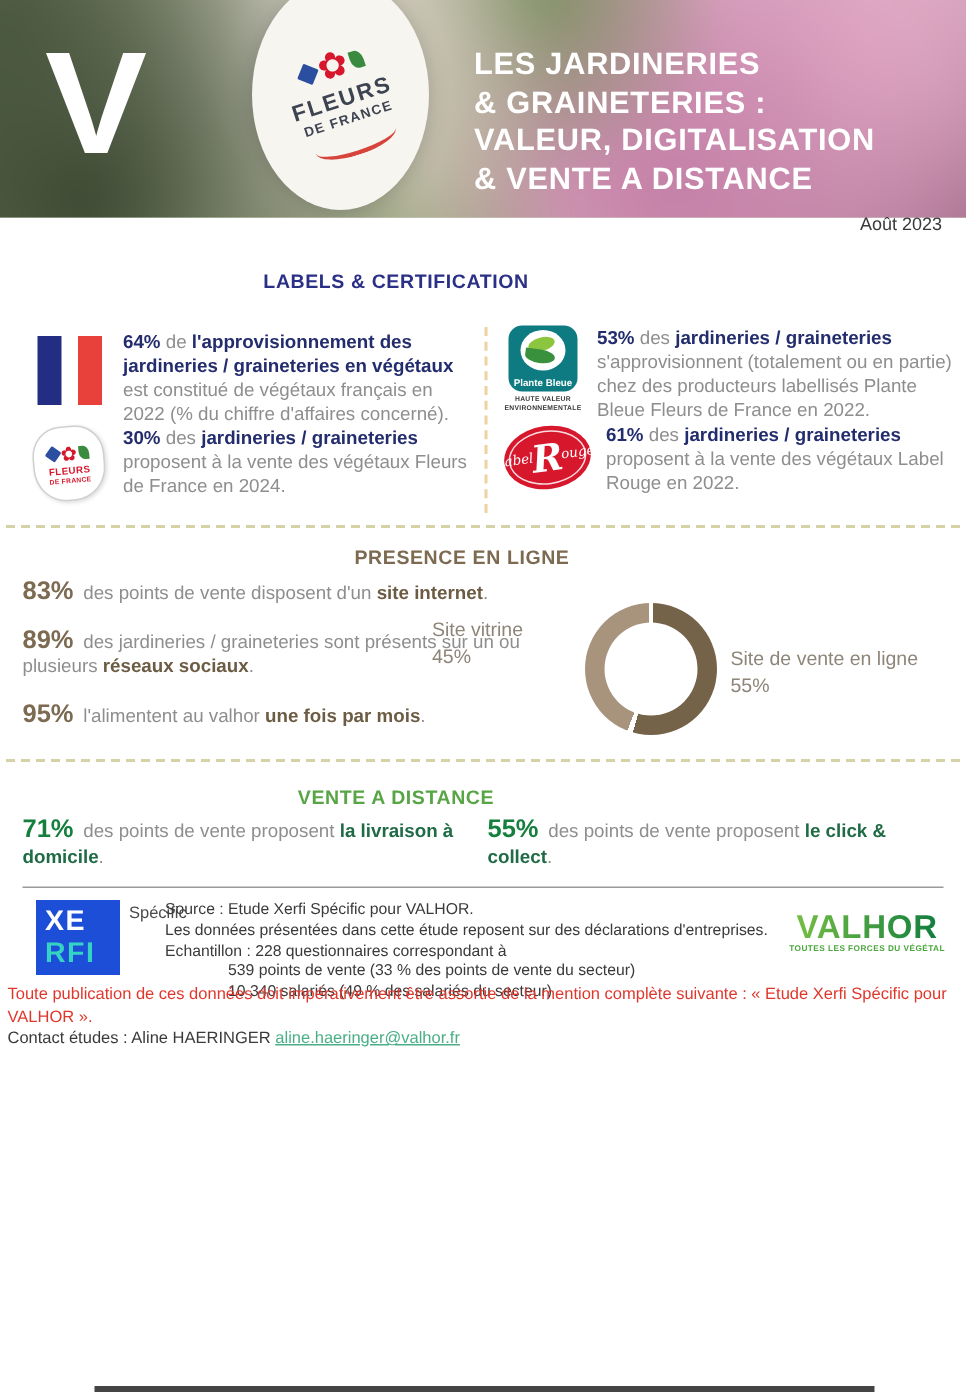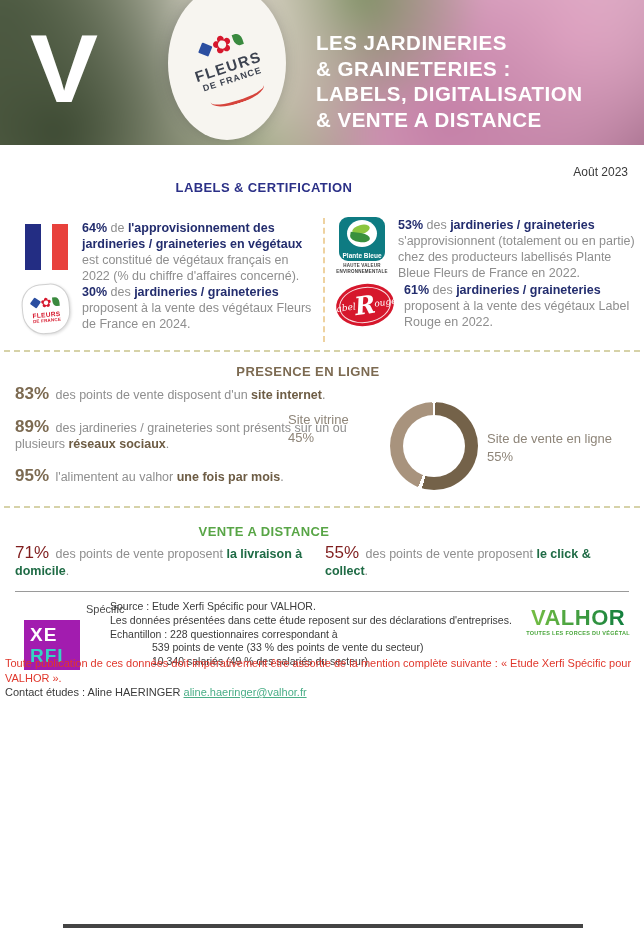--- a/index.html
+++ b/index.html
@@ -26,21 +26,21 @@
   .header-badge-inner { position:absolute; inset:0; display:flex; flex-direction:column; align-items:center; justify-content:center; transform:rotate(-18deg); padding-top:10px; }
   .hb-icons { display:flex; align-items:center; gap:2px; }
   .hb-blue { width:11px; height:11px; background:#2b4ea0; transform:rotate(40deg); border-radius:1px; }
   .hb-flower { font-size:24px; color:#d6172c; line-height:1; }
   .hb-green { width:9px; height:12px; background:#3a8a3f; border-radius:0 60% 0 60%; }
   .hb-t1 { font-size:15px; font-weight:bold; color:#3d4350; letter-spacing:1.5px; margin-top:2px; }
   .hb-t2 { font-size:9px; font-weight:bold; color:#3d4350; letter-spacing:1px; }
   .hb-arc { width:56px; height:16px; border-bottom:3px solid #d6443c; border-radius:50%; margin-top:1px; }
   .header-title { position:absolute; left:316px; top:30px; color:#fff; font-weight:bold; font-size:20.5px; line-height:25.5px; letter-spacing:.5px; }
 
-  .date { position:absolute; top:165px; right:16px; font-size:12px; color:#3a3a3a; }
+  .date { position:absolute; top:142px; right:16px; font-size:12px; color:#3a3a3a; }
 
   
   .sec-title { position:absolute; left:0; width:528px; text-align:center; font-weight:bold; font-size:13px; letter-spacing:.4px; }
   .labels-title { top:180px; color:#2b3087; }
   .presence-title { top:364px; color:#7c6a51;padding-left:44px; }
   .vente-title { top:524px; color:#58a546; }
 
   
   .label-item { position:absolute; display:flex; gap:10px; }
   .li-1 { left:20px;  top:220px; width:298px; }
@@ -93,26 +93,26 @@
     background:conic-gradient(from 0deg, #fff 0deg 2deg, #746249 2deg 196deg, #fff 196deg 201deg, #a8937d 201deg 358deg, #fff 358deg 360deg); }
   .donut::after { content:""; position:absolute; inset:13px; background:#fff; border-radius:50%; }
   .donut-label { position:absolute; font-size:13px; color:#8e8579; line-height:18px; }
   .dl-left  { left:288px; top:411px; width:97px; }
   .dl-right { left:487px; top:430px; width:152px; text-align:left; }
 
   
   .vstat { position:absolute; font-size:12.5px; line-height:16.5px; color:#8e8e8e; }
   .vstat-1 { left:15px; top:545px; width:300px; }
   .vstat-2 { left:325px; top:545px; width:308px; }
-  .vstat .pct { font-size:17px; font-weight:normal; color:#7f1d1d; margin-right:3px; }
+  .vstat .pct { font-size:17px; font-weight:bold; color:#15803d; margin-right:3px; }
   .vstat b { color:#1f6b45; }
 
   
   .footer-line { position:absolute; top:591px; left:15px; right:15px; border-top:1px solid #9a9a9a; }
-  .xerfi-box { position:absolute; left:24px; top:600px; width:56px; height:50px; background:#a21caf; display:flex; flex-direction:column; justify-content:center; padding-left:6px; box-sizing:border-box;margin-top:20px; }
+  .xerfi-box { position:absolute; left:24px; top:600px; width:56px; height:50px; background:#1d4ed8; display:flex; flex-direction:column; justify-content:center; padding-left:6px; box-sizing:border-box; }
   .xe  { font-size:19px; font-weight:bold; line-height:21px; letter-spacing:1px; color:#fff; }
   .rfi { font-size:19px; font-weight:bold; line-height:21px; letter-spacing:1px; color:#35d3c3; }
   .xerfi-suffix { position:absolute; left:86px; top:603px; font-size:11px; color:#4a4a4a; }
   .source { position:absolute; left:110px; top:600px; width:430px; font-size:10.5px; line-height:13.8px; color:#3a3a3a; white-space:nowrap; }
   .source .indent { padding-left:42px; }
   .valhor { position:absolute; right:14px; top:607px; text-align:center; }
   .valhor-name { font-size:22px; font-weight:bold; letter-spacing:.5px; line-height:22px; color:#2f9e3c;
     background:linear-gradient(90deg,#7ac143,#0c7b3e); -webkit-background-clip:text; background-clip:text; -webkit-text-fill-color:transparent; }
   .valhor-tag { font-size:5.5px; color:#4aa63c; letter-spacing:.3px; margin-top:1px; font-weight:bold; }
   .mention { position:absolute; left:5px; top:656px; width:634px; font-size:11px; line-height:14.5px; color:#e0372c; }
@@ -136,21 +136,21 @@
             <span class="hb-green"></span>
         </div>
         <div class="hb-t1">FLEURS</div>
         <div class="hb-t2">DE FRANCE</div>
         <div class="hb-arc"></div>
       </div>
     </div>
     <div class="header-title">
       <div>LES JARDINERIES</div>
       <div>&amp; GRAINETERIES :</div>
-      <div>LABELS, DIGITALISATION</div>
+      <div>VALEUR, DIGITALISATION</div>
       <div>&amp; VENTE A DISTANCE</div>
     </div>
   </div>
 
   <div class="date">Août 2023</div>
 
   <div class="sec-title labels-title">LABELS &amp; CERTIFICATION</div>
 
   <div class="label-item li-1">
     <div class="label-icon">

